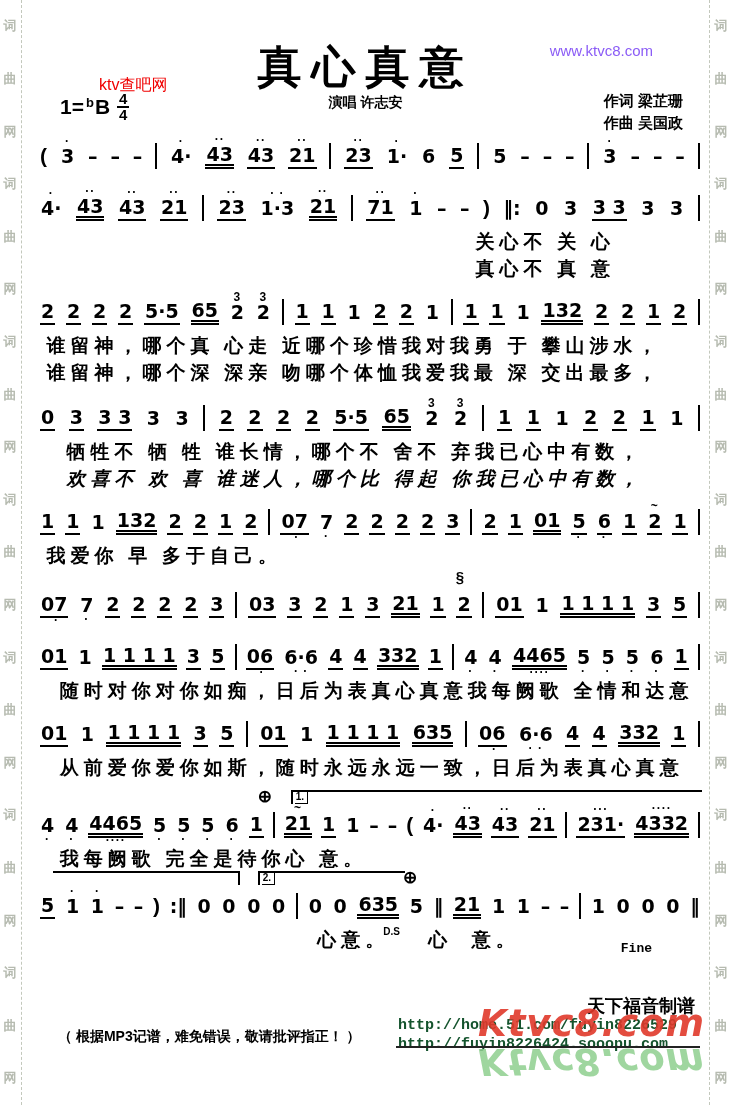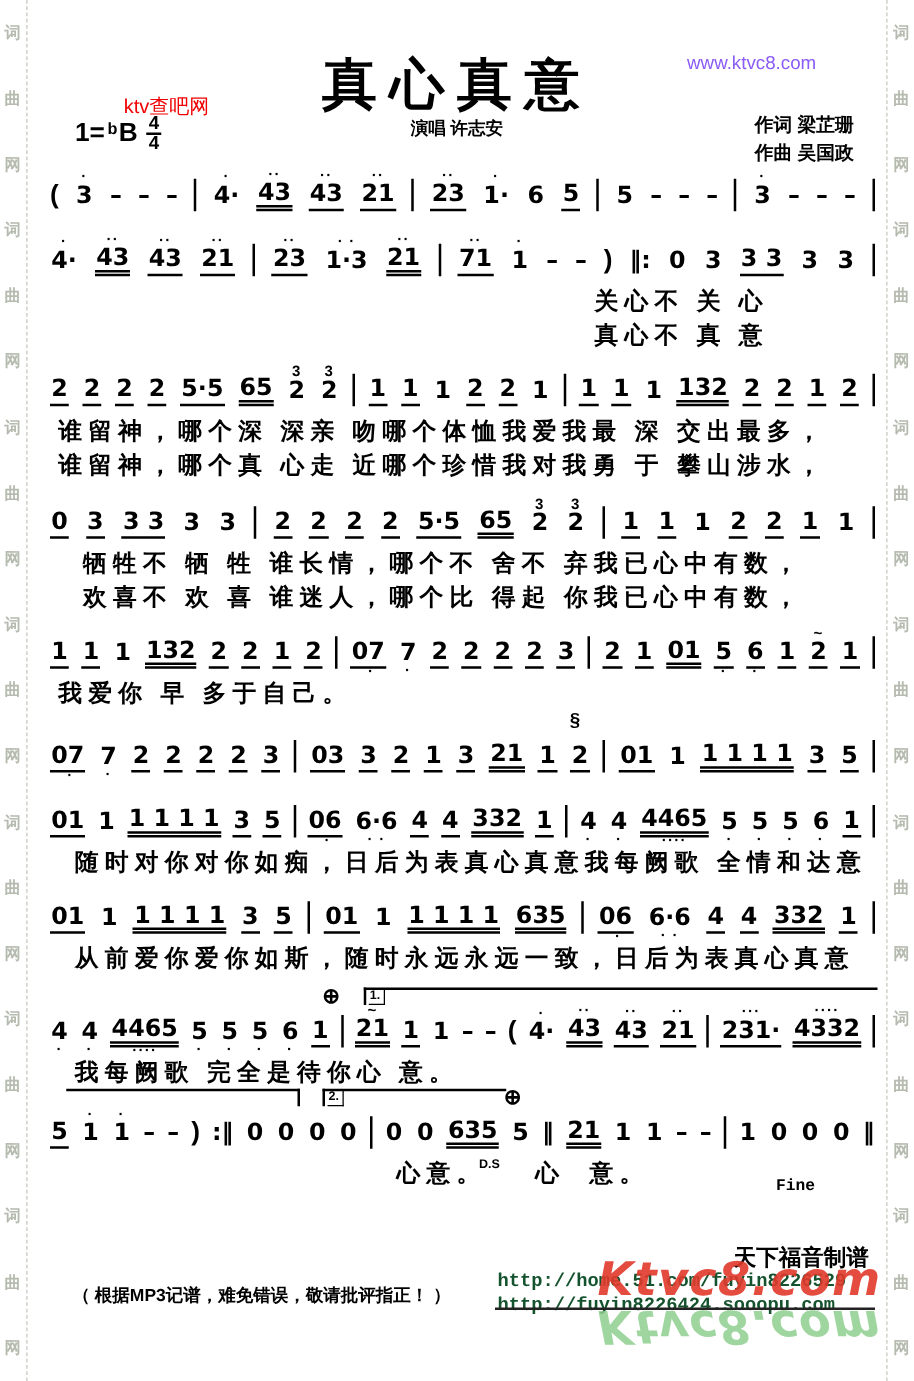--- a/index.html
+++ b/index.html
@@ -403,22 +403,22 @@
           <span class="nt u1">1</span>
           <span class="db"></span>
         </span>
         <span class="tok">
           <span class="da"></span>
           <span class="nt u1">2</span>
           <span class="db"></span>
         </span>
         <span class="bar"></span>
       </div>
+      <div class="lyr" style="padding-left: 1%;">谁留神，哪个真 心走 近哪个珍惜我对我勇 于 攀山涉水，</div>
       <div class="lyr" style="padding-left: 1%;">谁留神，哪个深 深亲 吻哪个体恤我爱我最 深 交出最多，</div>
-      <div class="lyr" style="padding-left: 1%;">谁留神，哪个真 心走 近哪个珍惜我对我勇 于 攀山涉水，</div>
     </div>
     <div class="sys" style="margin-top: 12px;">
       <div class="notes">
         <span class="tok">
           <span class="da"></span>
           <span class="nt u1">0</span>
           <span class="db"></span>
         </span>
         <span class="tok">
           <span class="da"></span>
@@ -513,21 +513,21 @@
           <span class="db"></span>
         </span>
         <span class="tok">
           <span class="da"></span>
           <span class="nt">1</span>
           <span class="db"></span>
         </span>
         <span class="bar"></span>
       </div>
       <div class="lyr" style="padding-left: 4%;">牺牲不 牺 牲 谁长情，哪个不 舍不 弃我已心中有数，</div>
-      <div class="lyr" style="padding-left: 4%;">欢喜不 欢 喜 谁迷人，哪个比 得起 你我已心中有数，</div>
+      <div class="lyr" style="padding-left: 4%; font-style: italic;">欢喜不 欢 喜 谁迷人，哪个比 得起 你我已心中有数，</div>
     </div>
     <div class="sys" style="margin-top: 10px;">
       <div class="notes">
         <span class="tok">
           <span class="da"></span>
           <span class="nt u1">1</span>
           <span class="db"></span>
         </span>
         <span class="tok">
           <span class="da"></span>

